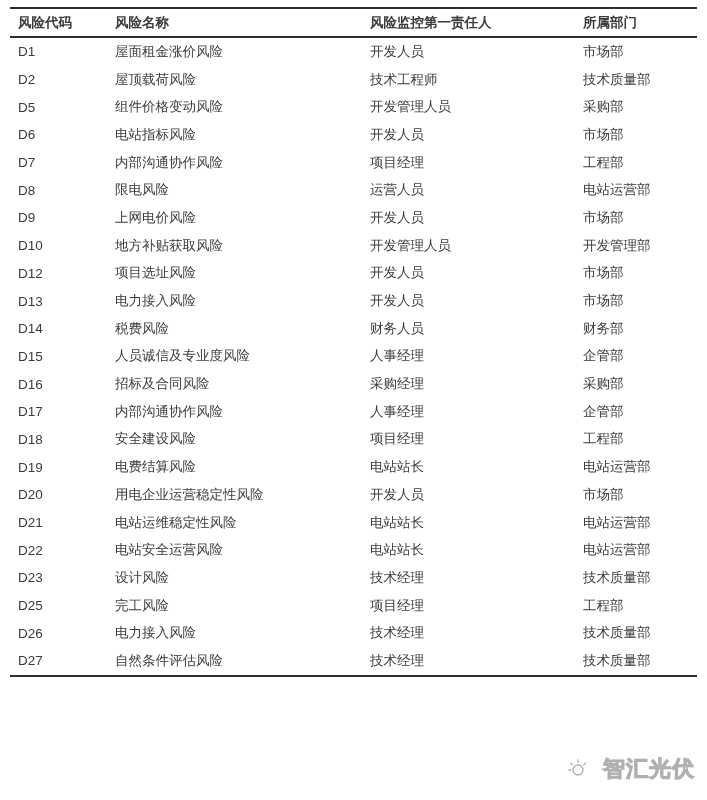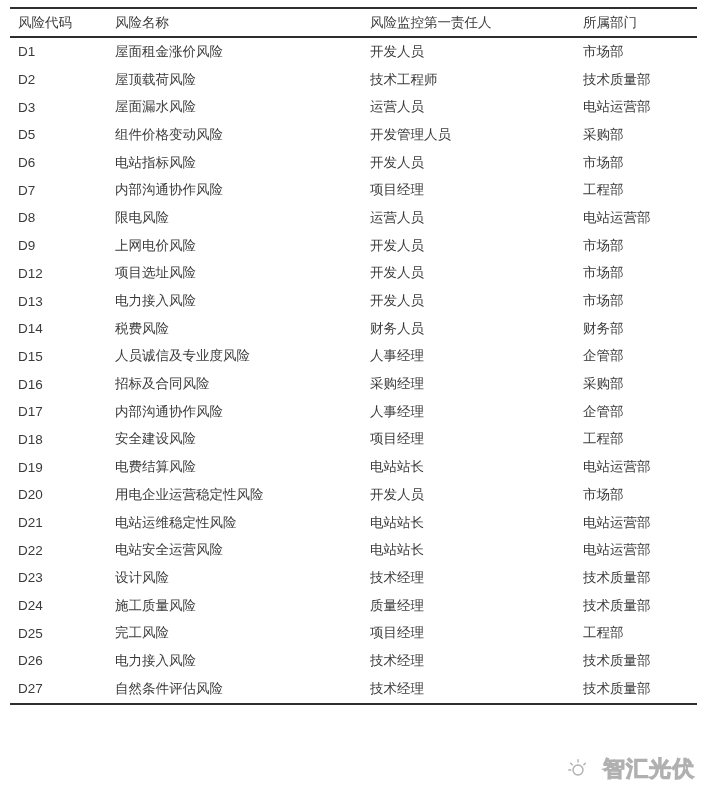--- a/index.html
+++ b/index.html
@@ -28,21 +28,21 @@
     border-bottom: 2px solid #2e2e2e;
   }
   col.c-code  { width: 105px; }
   col.c-name  { width: 255px; }
   col.c-owner { width: 213px; }
   col.c-dept  { width: 114px; }
   .risk-table th {
     height: 27px;
     text-align: left;
     vertical-align: middle;
-    font-weight: 400;
+    font-weight: 700;
     font-size: 13.5px;
     color: #3b3b3b;
     border-bottom: 2px solid #2e2e2e;
     padding: 0;
     white-space: nowrap;
     overflow: hidden;
     margin-left: 34px;
   }
   .risk-table td {
     height: 27.7px;
@@ -104,26 +104,20 @@
       <td>开发人员</td>
       <td>市场部</td>
     </tr>
         <tr>
       <td>D2</td>
       <td>屋顶载荷风险</td>
       <td>技术工程师</td>
       <td>技术质量部</td>
     </tr>
         <tr>
-      <td>D3</td>
-      <td>屋面漏水风险</td>
-      <td>运营人员</td>
-      <td>电站运营部</td>
-    </tr>
-        <tr>
       <td>D5</td>
       <td>组件价格变动风险</td>
       <td>开发管理人员</td>
       <td>采购部</td>
     </tr>
         <tr>
       <td>D6</td>
       <td>电站指标风险</td>
       <td>开发人员</td>
       <td>市场部</td>
@@ -140,20 +134,26 @@
       <td>运营人员</td>
       <td>电站运营部</td>
     </tr>
         <tr>
       <td>D9</td>
       <td>上网电价风险</td>
       <td>开发人员</td>
       <td>市场部</td>
     </tr>
         <tr>
+      <td>D10</td>
+      <td>地方补贴获取风险</td>
+      <td>开发管理人员</td>
+      <td>开发管理部</td>
+    </tr>
+        <tr>
       <td>D12</td>
       <td>项目选址风险</td>
       <td>开发人员</td>
       <td>市场部</td>
     </tr>
         <tr>
       <td>D13</td>
       <td>电力接入风险</td>
       <td>开发人员</td>
       <td>市场部</td>
@@ -209,26 +209,20 @@
         <tr>
       <td>D22</td>
       <td>电站安全运营风险</td>
       <td>电站站长</td>
       <td>电站运营部</td>
     </tr>
         <tr>
       <td>D23</td>
       <td>设计风险</td>
       <td>技术经理</td>
-      <td>技术质量部</td>
-    </tr>
-        <tr>
-      <td>D24</td>
-      <td>施工质量风险</td>
-      <td>质量经理</td>
       <td>技术质量部</td>
     </tr>
         <tr>
       <td>D25</td>
       <td>完工风险</td>
       <td>项目经理</td>
       <td>工程部</td>
     </tr>
         <tr>
       <td>D26</td>

